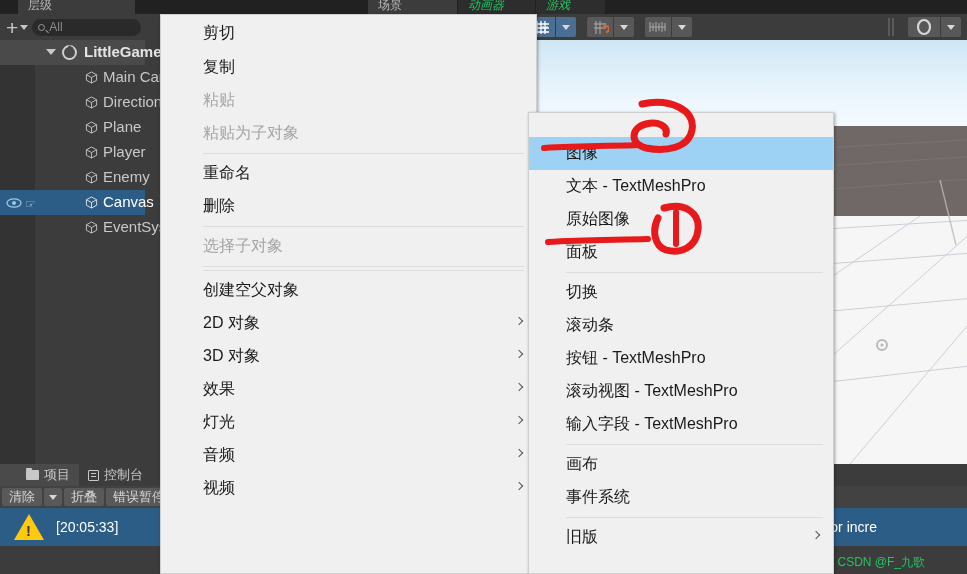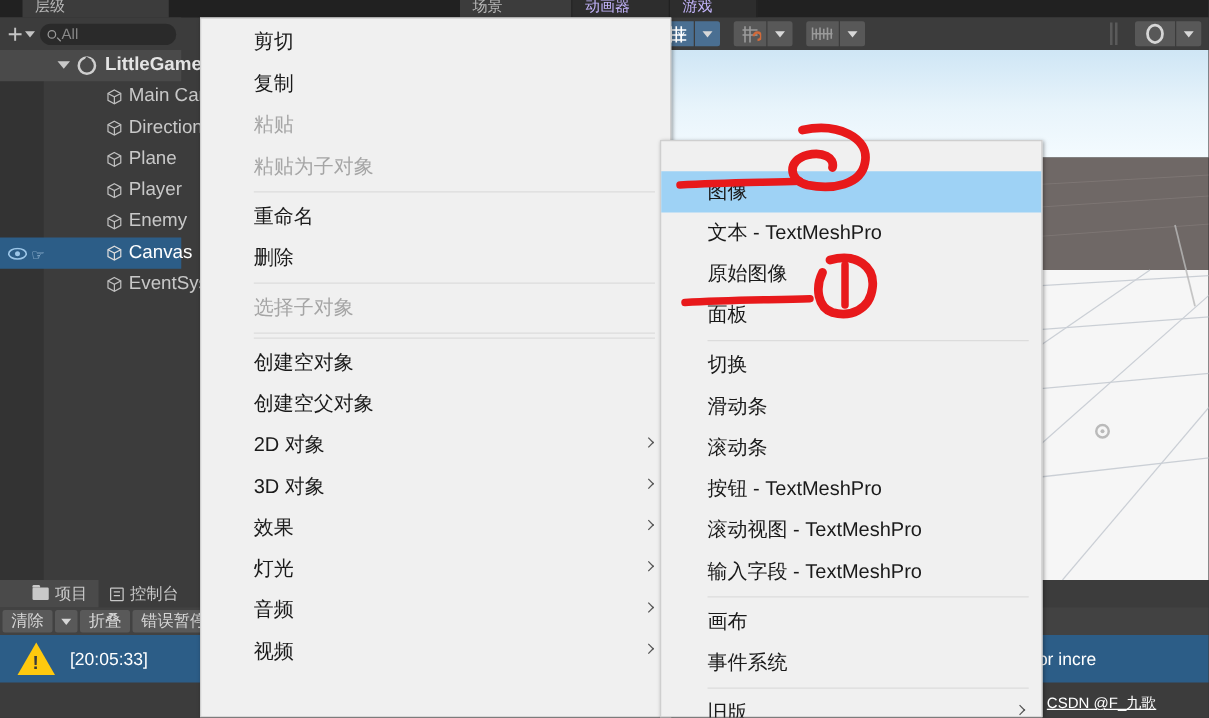--- a/index.html
+++ b/index.html
@@ -18,21 +18,21 @@
     position:absolute; left:0; top:0; width:967px; height:14px;
     background:#212121;
   }
   .tab {
     position:absolute; top:0; height:14px;
     background:#3c3c3c; color:#b8b8b8;
     font-size:12px; line-height:10px;
     padding:0 10px; overflow:hidden; white-space:nowrap;
     border-right:1px solid #212121;
   }
-  .tab.inactive { background:#2d2d2d; color:#c4b5fd; }
+  .tab.inactive { background:#2d2d2d; color:#22c55e;font-style:italic; }
 
   
   .hier-toolbar {
     position:absolute; left:0; top:14px; width:145px; height:26px;
     background:#3c3c3c; display:flex; align-items:center; gap:4px;
     padding-left:6px;
   }
   .plus-btn {
     color:#c4c4c4; font-size:21px; line-height:21px; font-weight:300;
     display:flex; align-items:center; gap:2px;
@@ -92,21 +92,21 @@
 
   .console-row {
     position:absolute; left:0; top:44px; width:967px; height:38px;
     background:#2c5d87; display:flex; align-items:center; padding-left:14px; gap:12px;
     color:#ffffff; font-size:14px; white-space:nowrap; overflow:hidden;
   }
   .warn-tri { width:0;height:0;border-left:15px solid transparent;border-right:15px solid transparent;
     border-bottom:26px solid #ffc90e; position:relative; flex:none; }
   .warn-tri::after{content:"!";position:absolute;left:-3px;top:8px;color:#3a3a3a;font-size:15px;font-weight:bold;}
 
-  .watermark { position:absolute; right:42px; bottom:3px; color:#ffffff; font-size:12px;text-decoration:underline; }
+  .watermark { position:absolute; right:42px; bottom:3px; color:#22c55e; font-size:12px; }
 
   
   .scene-toolbar { position:absolute; left:520px; top:14px; width:447px; height:26px; background:#3c3c3c; }
   .snap-grp { position:absolute; top:3px; height:20px; display:flex; }
   .snap-btn { width:26px;height:20px; display:flex;align-items:center;justify-content:center;
     background:#585858; border-radius:2px 0 0 2px; }
   .snap-btn.on { background:#4a6f92; }
   .snap-dd { width:20px;height:20px; display:flex;align-items:center;justify-content:center;
     background:#585858; border-radius:0 2px 2px 0; margin-left:1px; }
   .snap-dd.on { background:#4a6f92; }
@@ -369,23 +369,20 @@
   <div class="mi">
       <span>删除</span>
     </div>
   <div class="sep"></div>
   <div class="mi disabled">
       <span>选择子对象</span>
     </div>
   <div class="sep"></div>
   <div class="sep"></div>
   <div class="mi">
-      <span>创建空对象</span>
-    </div>
-  <div class="mi">
       <span>创建空父对象</span>
     </div>
   <div class="mi">
       <span>2D 对象</span>
       <span class="arrow"></span>
     </div>
   <div class="mi">
       <span>3D 对象</span>
       <span class="arrow"></span>
     </div>
@@ -417,23 +414,20 @@
     </div>
   <div class="mi">
       <span>原始图像</span>
     </div>
   <div class="mi">
       <span>面板</span>
     </div>
   <div class="sep"></div>
   <div class="mi">
       <span>切换</span>
-    </div>
-  <div class="mi">
-      <span>滑动条</span>
     </div>
   <div class="mi">
       <span>滚动条</span>
     </div>
   <div class="mi">
       <span>按钮 - TextMeshPro</span>
     </div>
   <div class="mi">
       <span>滚动视图 - TextMeshPro</span>
     </div>

